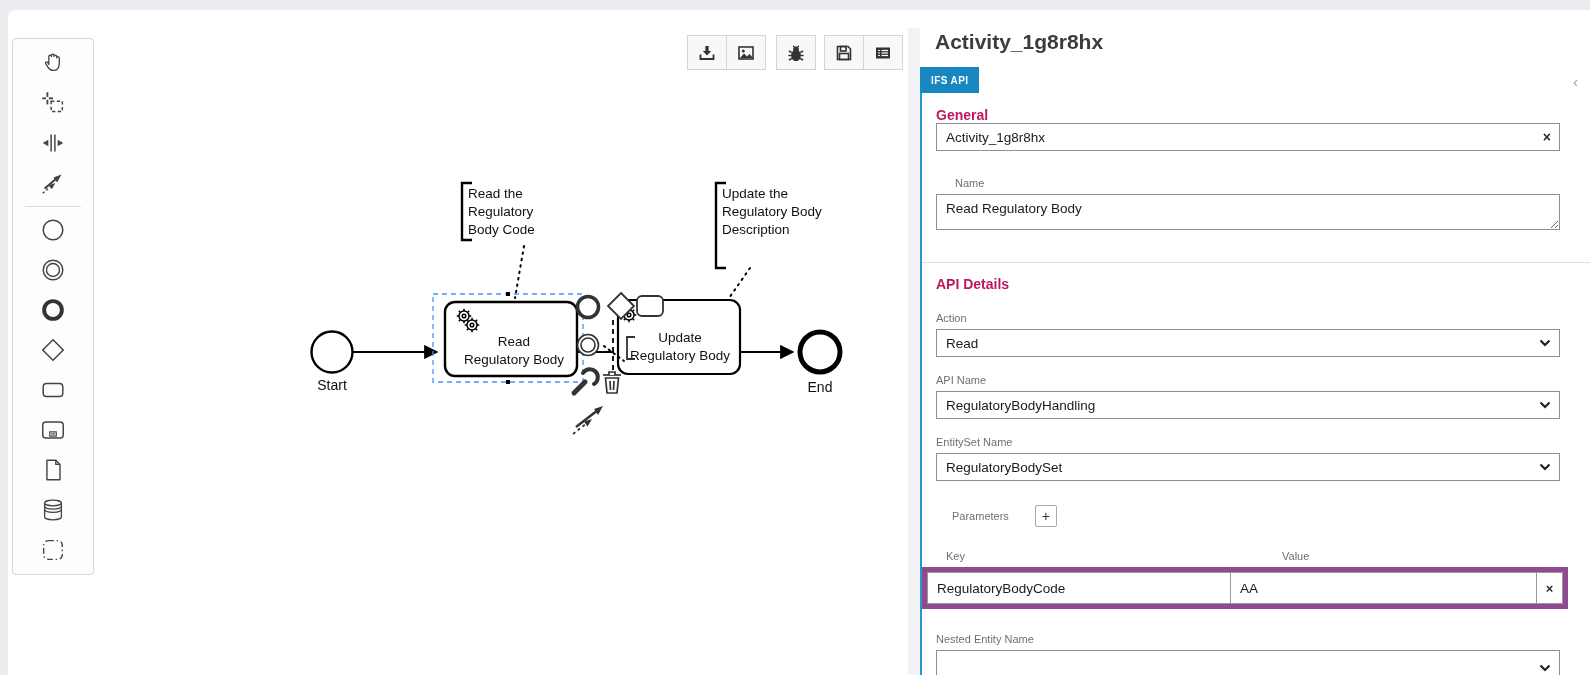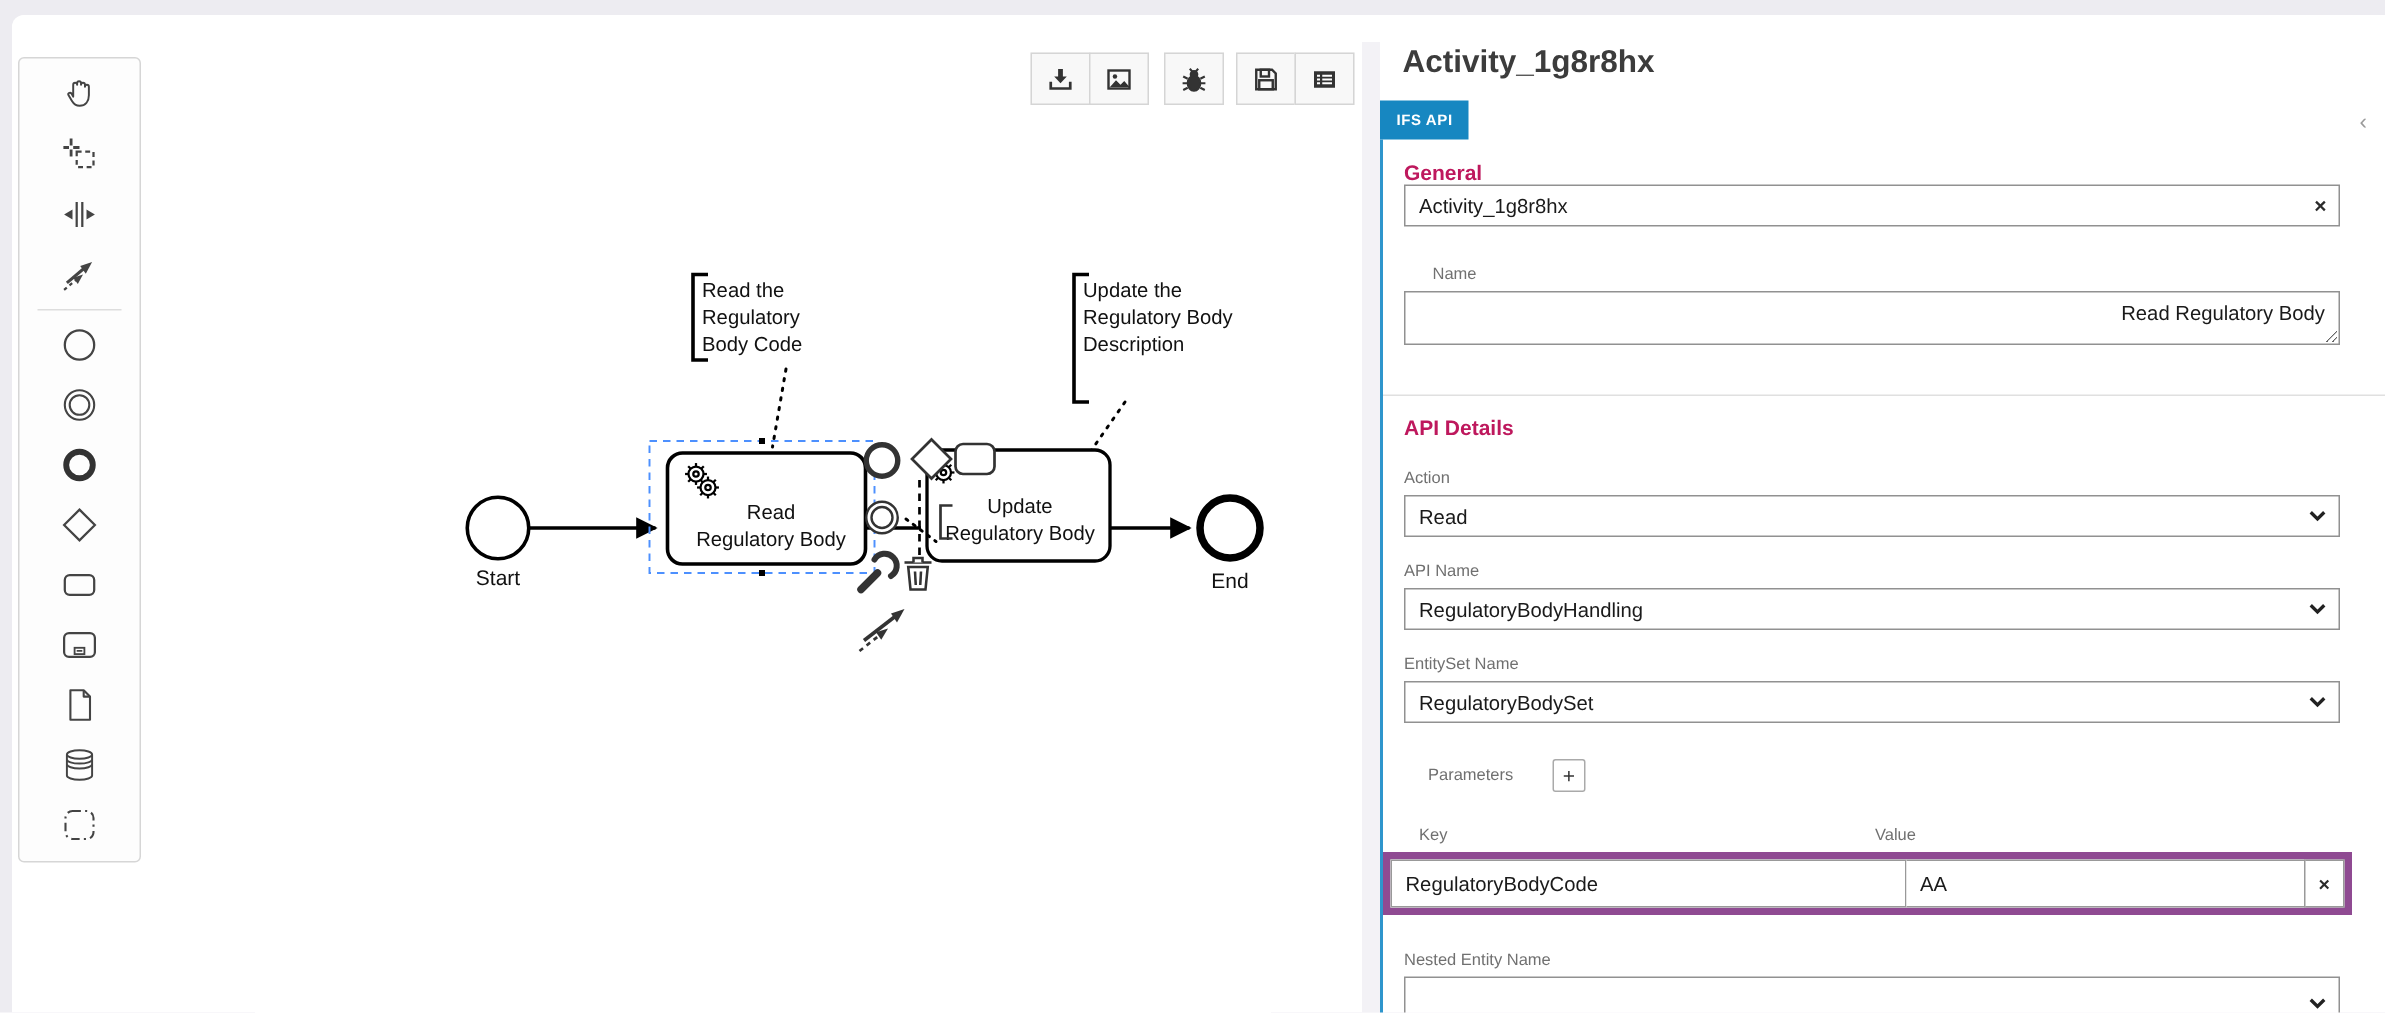--- a/index.html
+++ b/index.html
@@ -41,37 +41,37 @@
                  font-weight:bold; letter-spacing:.4px; padding:8px 11px 7px; cursor:pointer;text-align:center; }
   #collapse-chevron { position:absolute; right:12px; top:6px; color:#9a9a9a; font-size:15px; cursor:pointer; }
   #panel-content { border-left:2px solid #2e95cc; padding:0 30px 0 14px; min-height:540px; position:relative; }
   .section-heading { font-size:14px; font-weight:bold; color:#be185d; }
   #general-heading { padding-top:14px; }
   .field-label { font-size:11px; color:#707070; margin:22px 0 5px; }
   .field-label.tight { margin-top:26px;padding-left:19px; }
   .input-wrap { position:relative; }
   .txt-input { width:100%; height:28px; border:1px solid #919191; font-size:13.5px;
                padding:0 26px 0 9px; color:#1a1a1a; font-family:"Liberation Sans",sans-serif; background:#fff; }
-  textarea.txt-input { height:36px; padding:6px 9px; resize:both; line-height:16px;text-align:right; }
+  textarea.txt-input { height:36px; padding:6px 9px; resize:both; line-height:16px; }
   .clear-x { position:absolute; right:9px; top:50%; transform:translateY(-50%);
              font-size:14px; font-weight:bold; color:#2b2b2b; cursor:pointer; line-height:1; }
   .divider { border-top:1px solid #e0e0e0; margin:28px -30px 0 -14px; }
   #api-details-heading { margin-top:13px; }
   .sel { position:relative; width:100%; height:28px; border:1px solid #919191; background:#fff;
          display:flex; align-items:center; padding:0 24px 0 9px; font-size:13.5px; color:#1a1a1a; cursor:pointer; }
   .sel-chev { position:absolute; right:8px; top:50%; transform:translateY(-50%); }
   #params-row { margin-top:13px; display:flex; align-items:center; gap:10px; }
   #add-param-btn { width:22px; height:22px; border:1px solid #aaa; background:#fff; border-radius:2px;
                    font-size:14px; color:#333; display:flex; align-items:center; justify-content:center; cursor:pointer; }
-  #kv-headers { display:flex; margin-top:12px; font-size:11px; color:#707070; }
+  #kv-headers { display:flex; margin-top:12px; font-size:11px; color:#707070;gap:32px; }
   #kvh-key { width:314px; padding-left:10px; }
   #param-row-highlight { margin:5px -8px 0 -14px; border:5px solid #8f4a92; display:flex; background:#fff; }
   .kv-input { height:32px; border:1px solid #999; font-size:13.5px; padding:0 9px; color:#1a1a1a;
               font-family:"Liberation Sans",sans-serif; }
-  #param-key-input { width:344px; }
+  #param-key-input { width:304px; }
   #param-value-input { flex:1; border-left:none; }
   #param-remove { width:26px; border:1px solid #999; border-left:none; display:flex; align-items:center;
                   justify-content:center; font-size:13px; font-weight:bold; color:#2b2b2b; cursor:pointer; }
   #nested-label { margin-top:24px; }
   #nested-select { height:36px; }
 </style>
 </head>
 <body>
 
 <div id="app">

